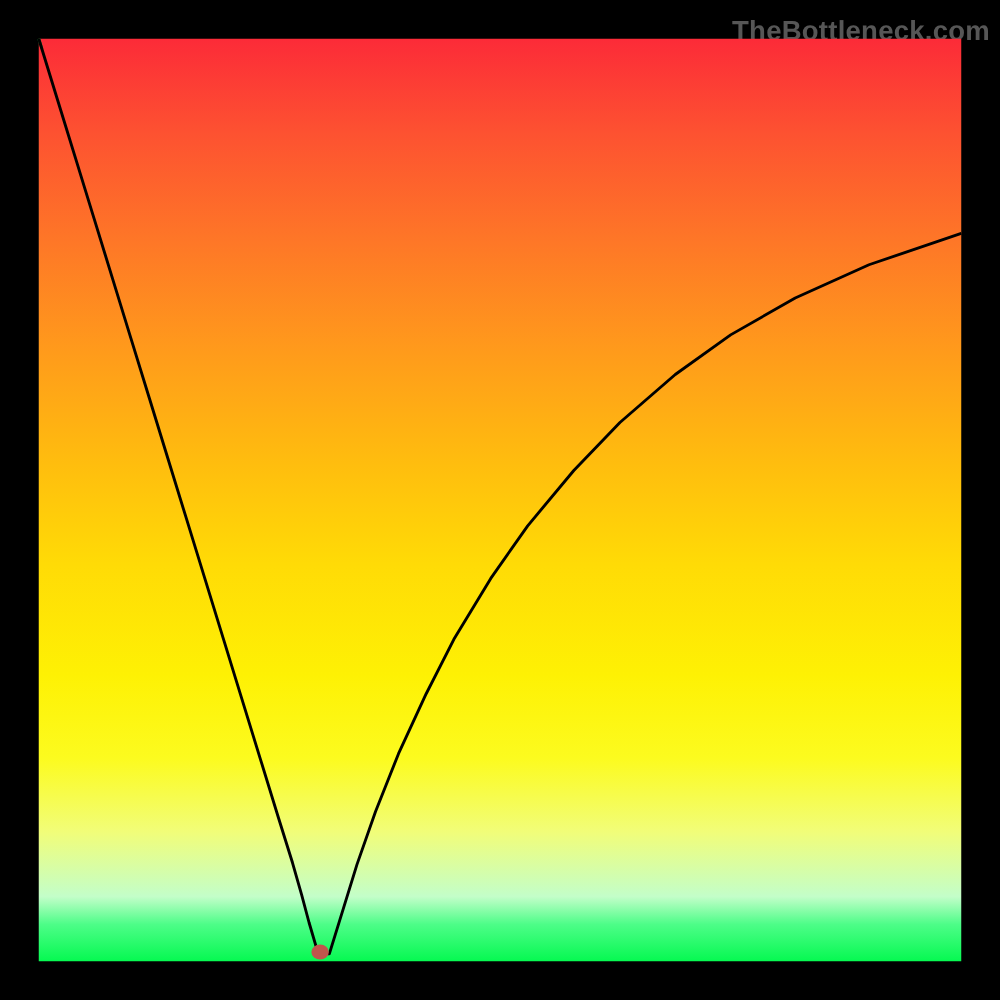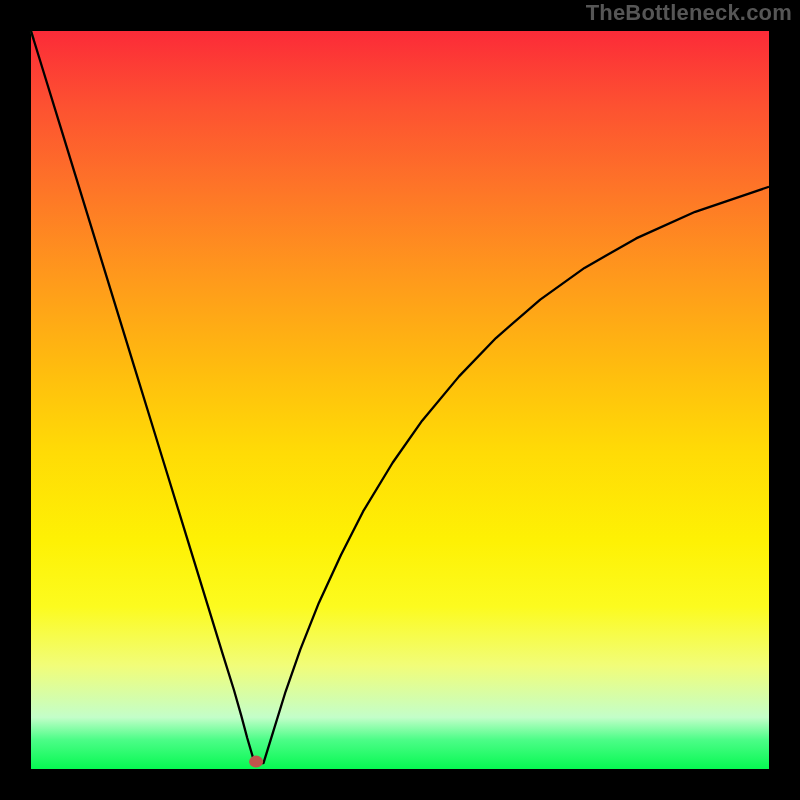--- a/index.html
+++ b/index.html
@@ -31,21 +31,21 @@
       #06f951 100%);
   }
   .plot-area svg {
     position: absolute;
     left: 0; top: 0;
     width: 100%; height: 100%;
     overflow: visible;
   }
   .watermark {
     position: absolute;
-    top: 0;
+    top: 12px;
     right: 8px;
     font-family: Arial, Helvetica, sans-serif;
     font-size: 22px;
     font-weight: bold;
     color: #565656;
     letter-spacing: 0.2px;
   }
   .curve { fill: none; stroke: #000; stroke-width: 2.3; stroke-linejoin: round; }
   .lead-in { fill: none; stroke: #0b8a34; stroke-width: 2.3; stroke-linecap: butt; }
   .marker { fill: #c0554c; }

